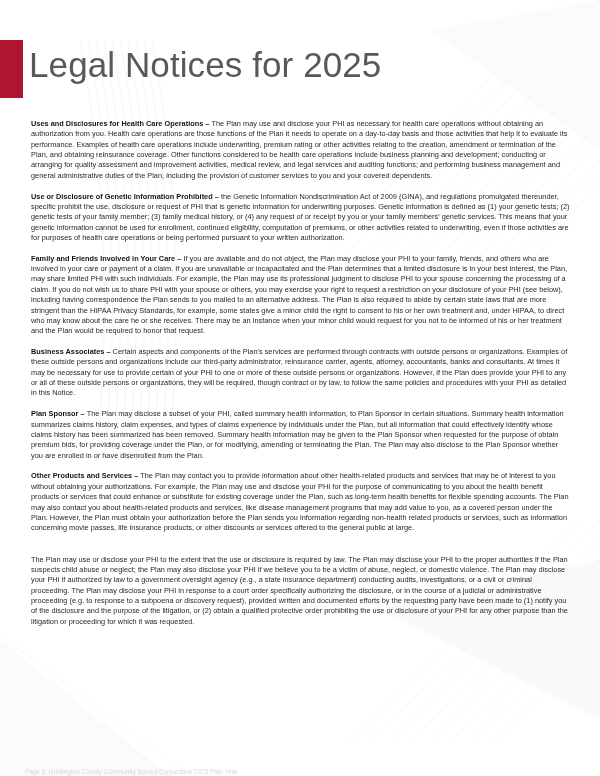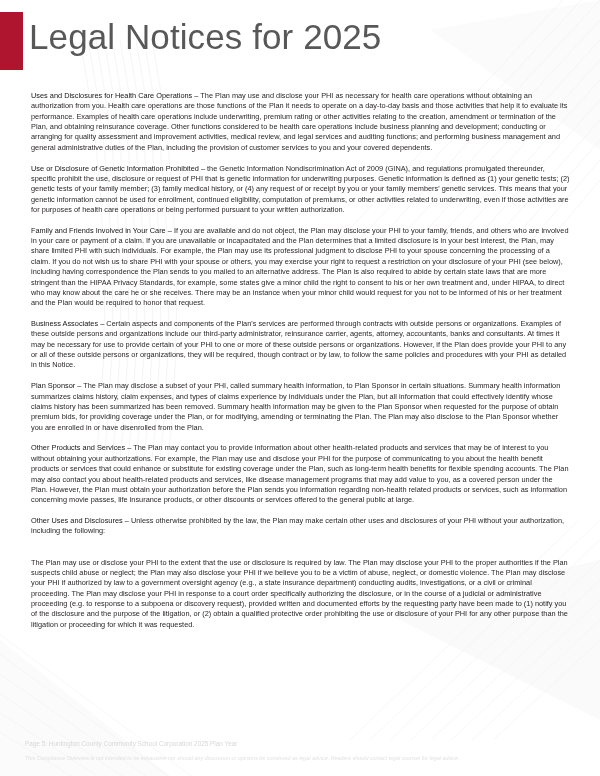--- a/index.html
+++ b/index.html
@@ -30,20 +30,21 @@
     z-index: 2;
     width: 600px;
     height: 776px;
     box-sizing: border-box;
   }
 
   
   .header {
     position: relative;
     height: 78px;
+    margin-top: 28px;
   }
   .accent-bar {
     position: absolute;
     left: 0;
     top: 12px;
     width: 23px;
     height: 58px;
     background: #b0152f;
   }
   .page-title {
@@ -68,21 +69,21 @@
   .para {
     font-size: 7.35px;
     line-height: 10.35px;
     color: #231f20;
     text-align: left;
     margin: 0 0 10.5px 0;
     letter-spacing: 0.01px;
   }
   .para:last-child { margin-bottom: 0; margin-top: 21px; }
   .lead {
-    font-weight: normal;
+    font-weight: bold;
     color: #141414;
   }
 
   
   .footer {
     position: absolute;
     left: 25px;
     bottom: 14px;
     width: 555px;
   }
@@ -188,21 +189,20 @@
     <p class="para"><span class="lead">Use or Disclosure of Genetic Information Prohibited – </span><span>the Genetic Information Nondiscrimination Act of 2009 (GINA), and regulations promulgated thereunder, specific prohibit the use, disclosure or request of PHI that is genetic information for underwriting purposes. Genetic information is defined as (1) your genetic tests; (2) genetic tests of your family member; (3) family medical history, or (4) any request of or receipt by you or your family members' genetic services. This means that your genetic information cannot be used for enrollment, continued eligibility, computation of premiums, or other activities related to underwriting, even if those activities are for purposes of health care operations or being performed pursuant to your written authorization.</span></p>
 
     <p class="para"><span class="lead">Family and Friends Involved in Your Care – </span><span>If you are available and do not object, the Plan may disclose your PHI to your family, friends, and others who are involved in your care or payment of a claim.  If you are unavailable or incapacitated and the Plan determines that a limited disclosure is in your best interest, the Plan, may share limited PHI with such individuals.  For example, the Plan may use its professional judgment to disclose PHI to your spouse concerning the processing of a claim.  If you do not wish us to share PHI with your spouse or others, you may exercise your right to request a restriction on your disclosure of your PHI (see below), including having correspondence the Plan sends to you mailed to an alternative address.  The Plan is also required to abide by certain state laws that are more stringent than the HIPAA Privacy Standards, for example, some states give a minor child the right to consent to his or her own treatment and, under HIPAA, to direct who may know about the care he or she receives.  There may be an instance when your minor child would request for you not to be informed of his or her treatment and the Plan would be required to honor that request.</span></p>
 
     <p class="para"><span class="lead">Business Associates – </span><span>Certain aspects and components of the Plan's services are performed through contracts with outside persons or organizations.  Examples of these outside persons and organizations include our third-party administrator, reinsurance carrier, agents, attorney, accountants, banks and consultants.  At times it may be necessary for use to provide certain of your PHI to one or more of these outside persons or organizations.  However, if the Plan does provide your PHI to any or all of these outside persons or organizations, they will be required, though contract or by law, to follow the same policies and procedures with your PHI as detailed in this Notice.</span></p>
 
     <p class="para"><span class="lead">Plan Sponsor – </span><span>The Plan may disclose a subset of your PHI, called summary health information, to Plan Sponsor in certain situations. Summary health information summarizes claims history, claim expenses, and types of claims experience by individuals under the Plan, but all information that could effectively identify whose claims history has been summarized has been removed.  Summary health information may be given to the Plan Sponsor when requested for the purpose of obtain premium bids, for providing coverage under the Plan, or for modifying, amending or terminating the Plan.  The Plan may also disclose to the Plan  Sponsor whether you are enrolled in or have disenrolled from the Plan.</span></p>
 
     <p class="para"><span class="lead">Other Products and Services – </span><span>The Plan may contact you to provide information about other health-related products and services that may be of interest to you without obtaining your authorizations.  For example, the Plan may use and disclose your PHI for the purpose of communicating to you about the health benefit products or services that could enhance or substitute for existing coverage under the Plan, such as long-term health benefits for flexible spending accounts.  The Plan may also contact you about health-related products and services, like disease management programs that may add value to you, as a covered person under the Plan.  However, the Plan must obtain your authorization before the Plan sends you information regarding non-health related products or services, such as information concerning movie passes, life insurance products, or other discounts or services offered to the general public at large.</span></p>
 
-    <p class="para"><span class="lead">Other Uses and Disclosures – </span><span>Unless otherwise prohibited by the law, the Plan may make certain other uses and disclosures of your PHI without your authorization, including the following:</span></p>
 
     <p class="para"><span class="lead"></span><span>The Plan may use or disclose your PHI to the extent that the use or disclosure is required by law. The Plan may disclose your PHI to the proper authorities if the Plan suspects child abuse or neglect; the Plan may also disclose your PHI if we believe you to be a victim of abuse, neglect, or domestic violence. The Plan may disclose your PHI if authorized by law to a government oversight agency (e.g., a state insurance department) conducting audits, investigations, or a civil or criminal proceeding. The Plan may disclose your PHI in response to a court order specifically authorizing the disclosure, or in the course of a judicial or administrative proceeding (e.g. to response to a subpoena or discovery request), provided written and documented efforts by the requesting party have been made to (1) notify you of the disclosure and the purpose of the litigation, or (2) obtain a qualified protective order prohibiting the use or disclosure of your PHI for any other purpose than the litigation or proceeding for which it was requested.</span></p>
   </div>
 
   <div class="footer">
     <div class="footer-page">Page 5.  Huntington County Community School Corporation 2025 Plan Year</div>
     <div class="footer-disclaimer">This Compliance Overview is not intended to be exhaustive nor should any discussion or opinions be construed as legal advice.  Readers should contact legal counsel for legal advice.</div>
   </div>
 
 </div>

